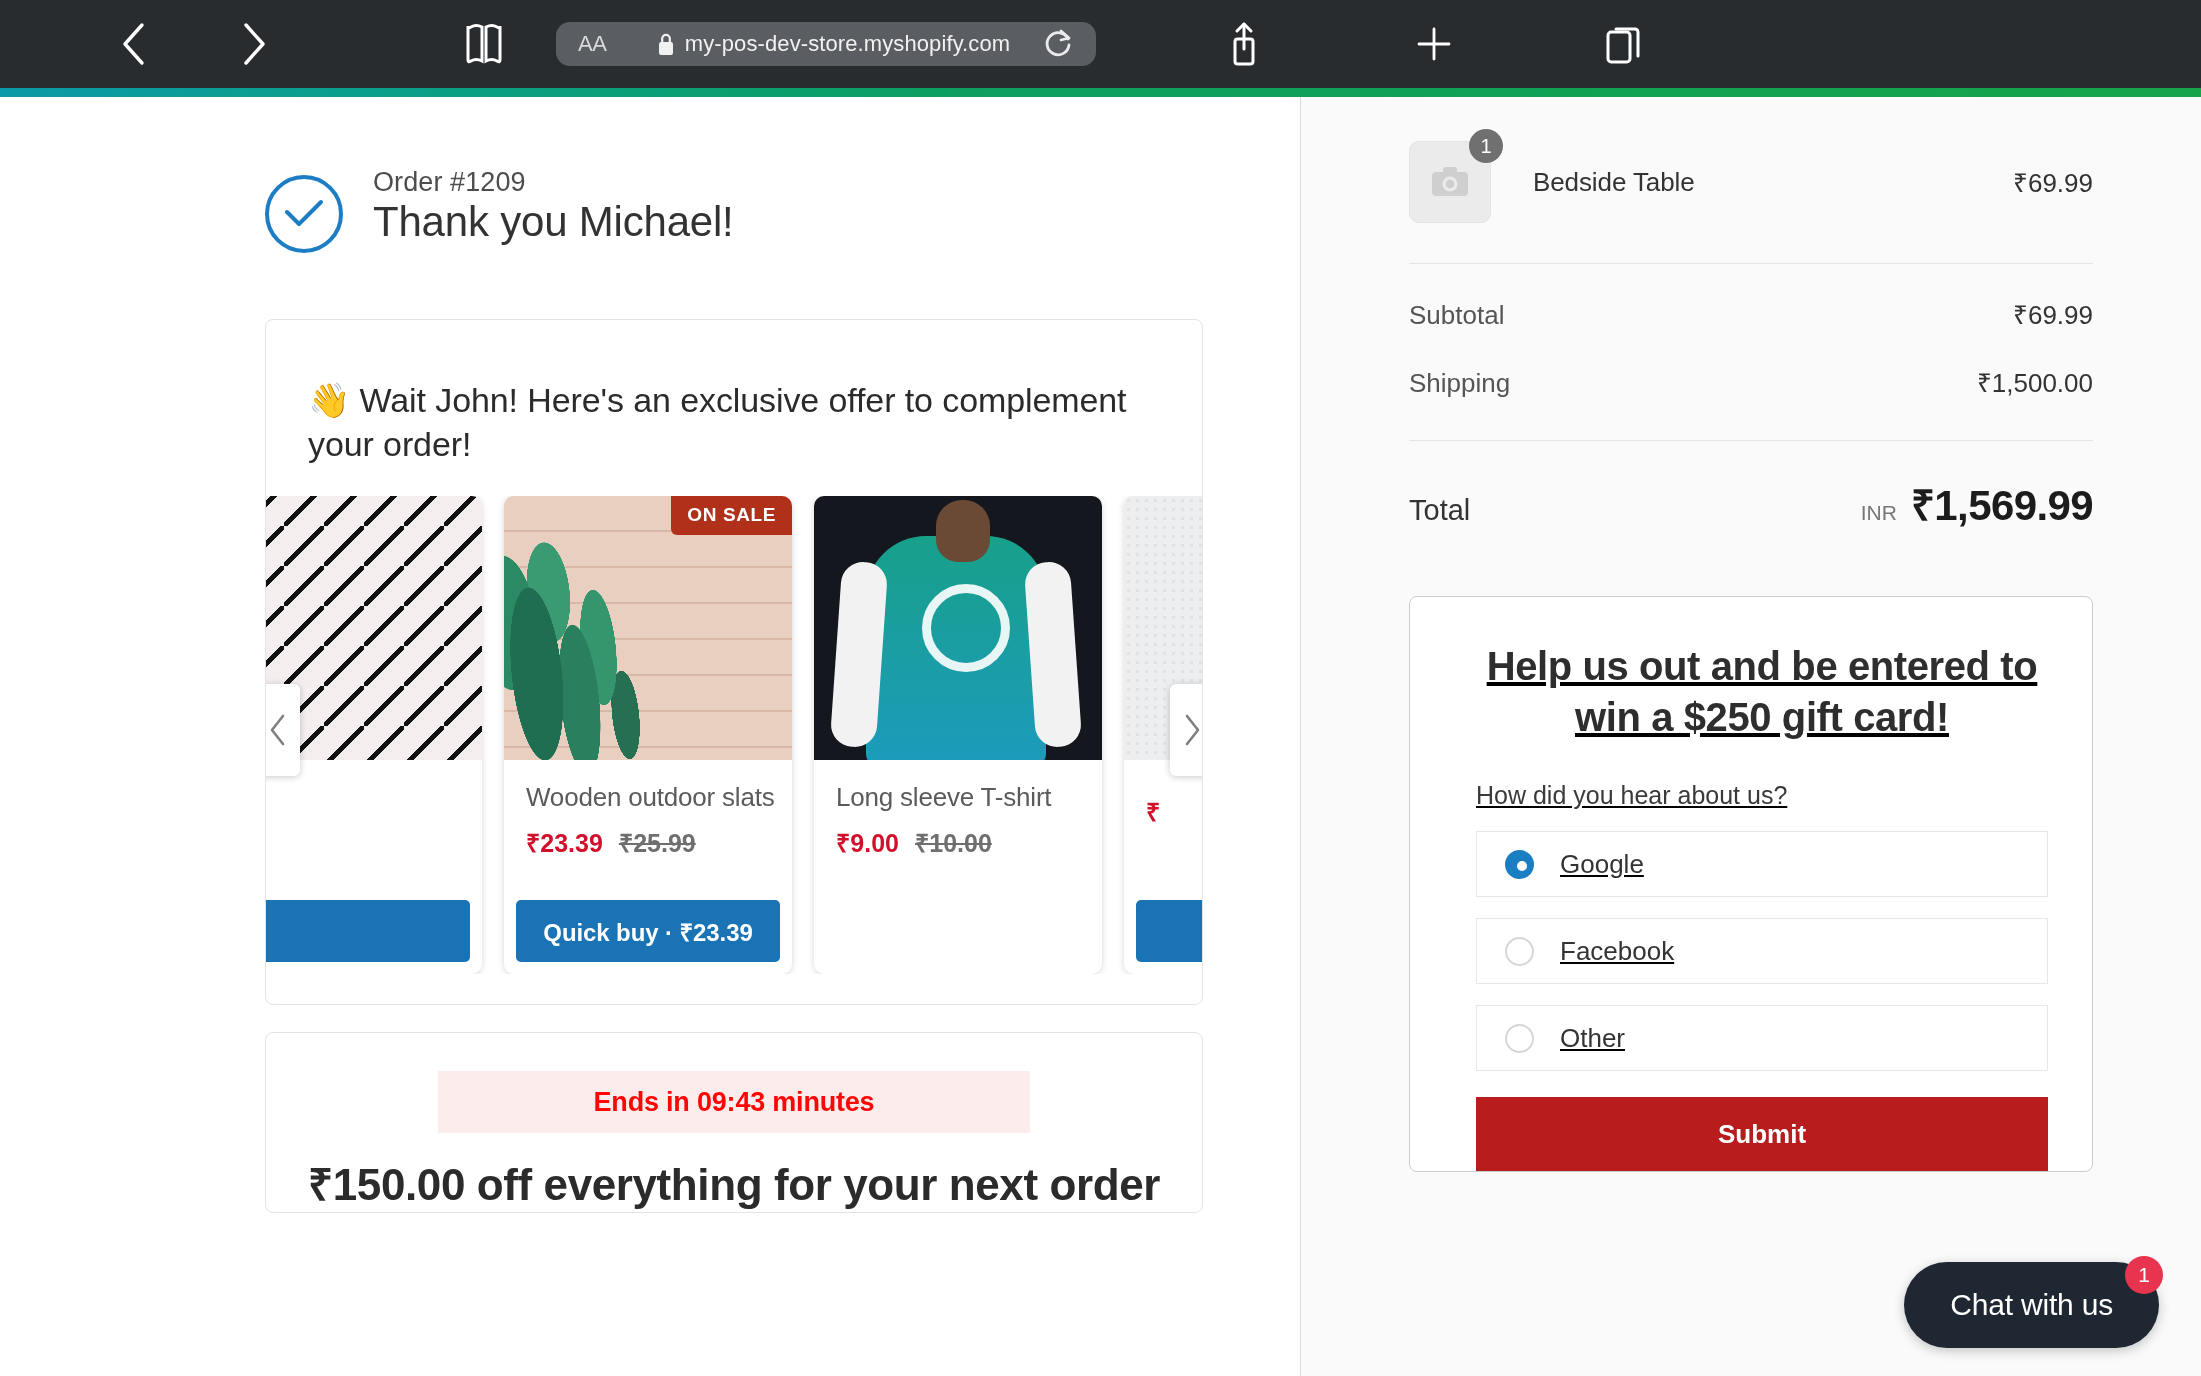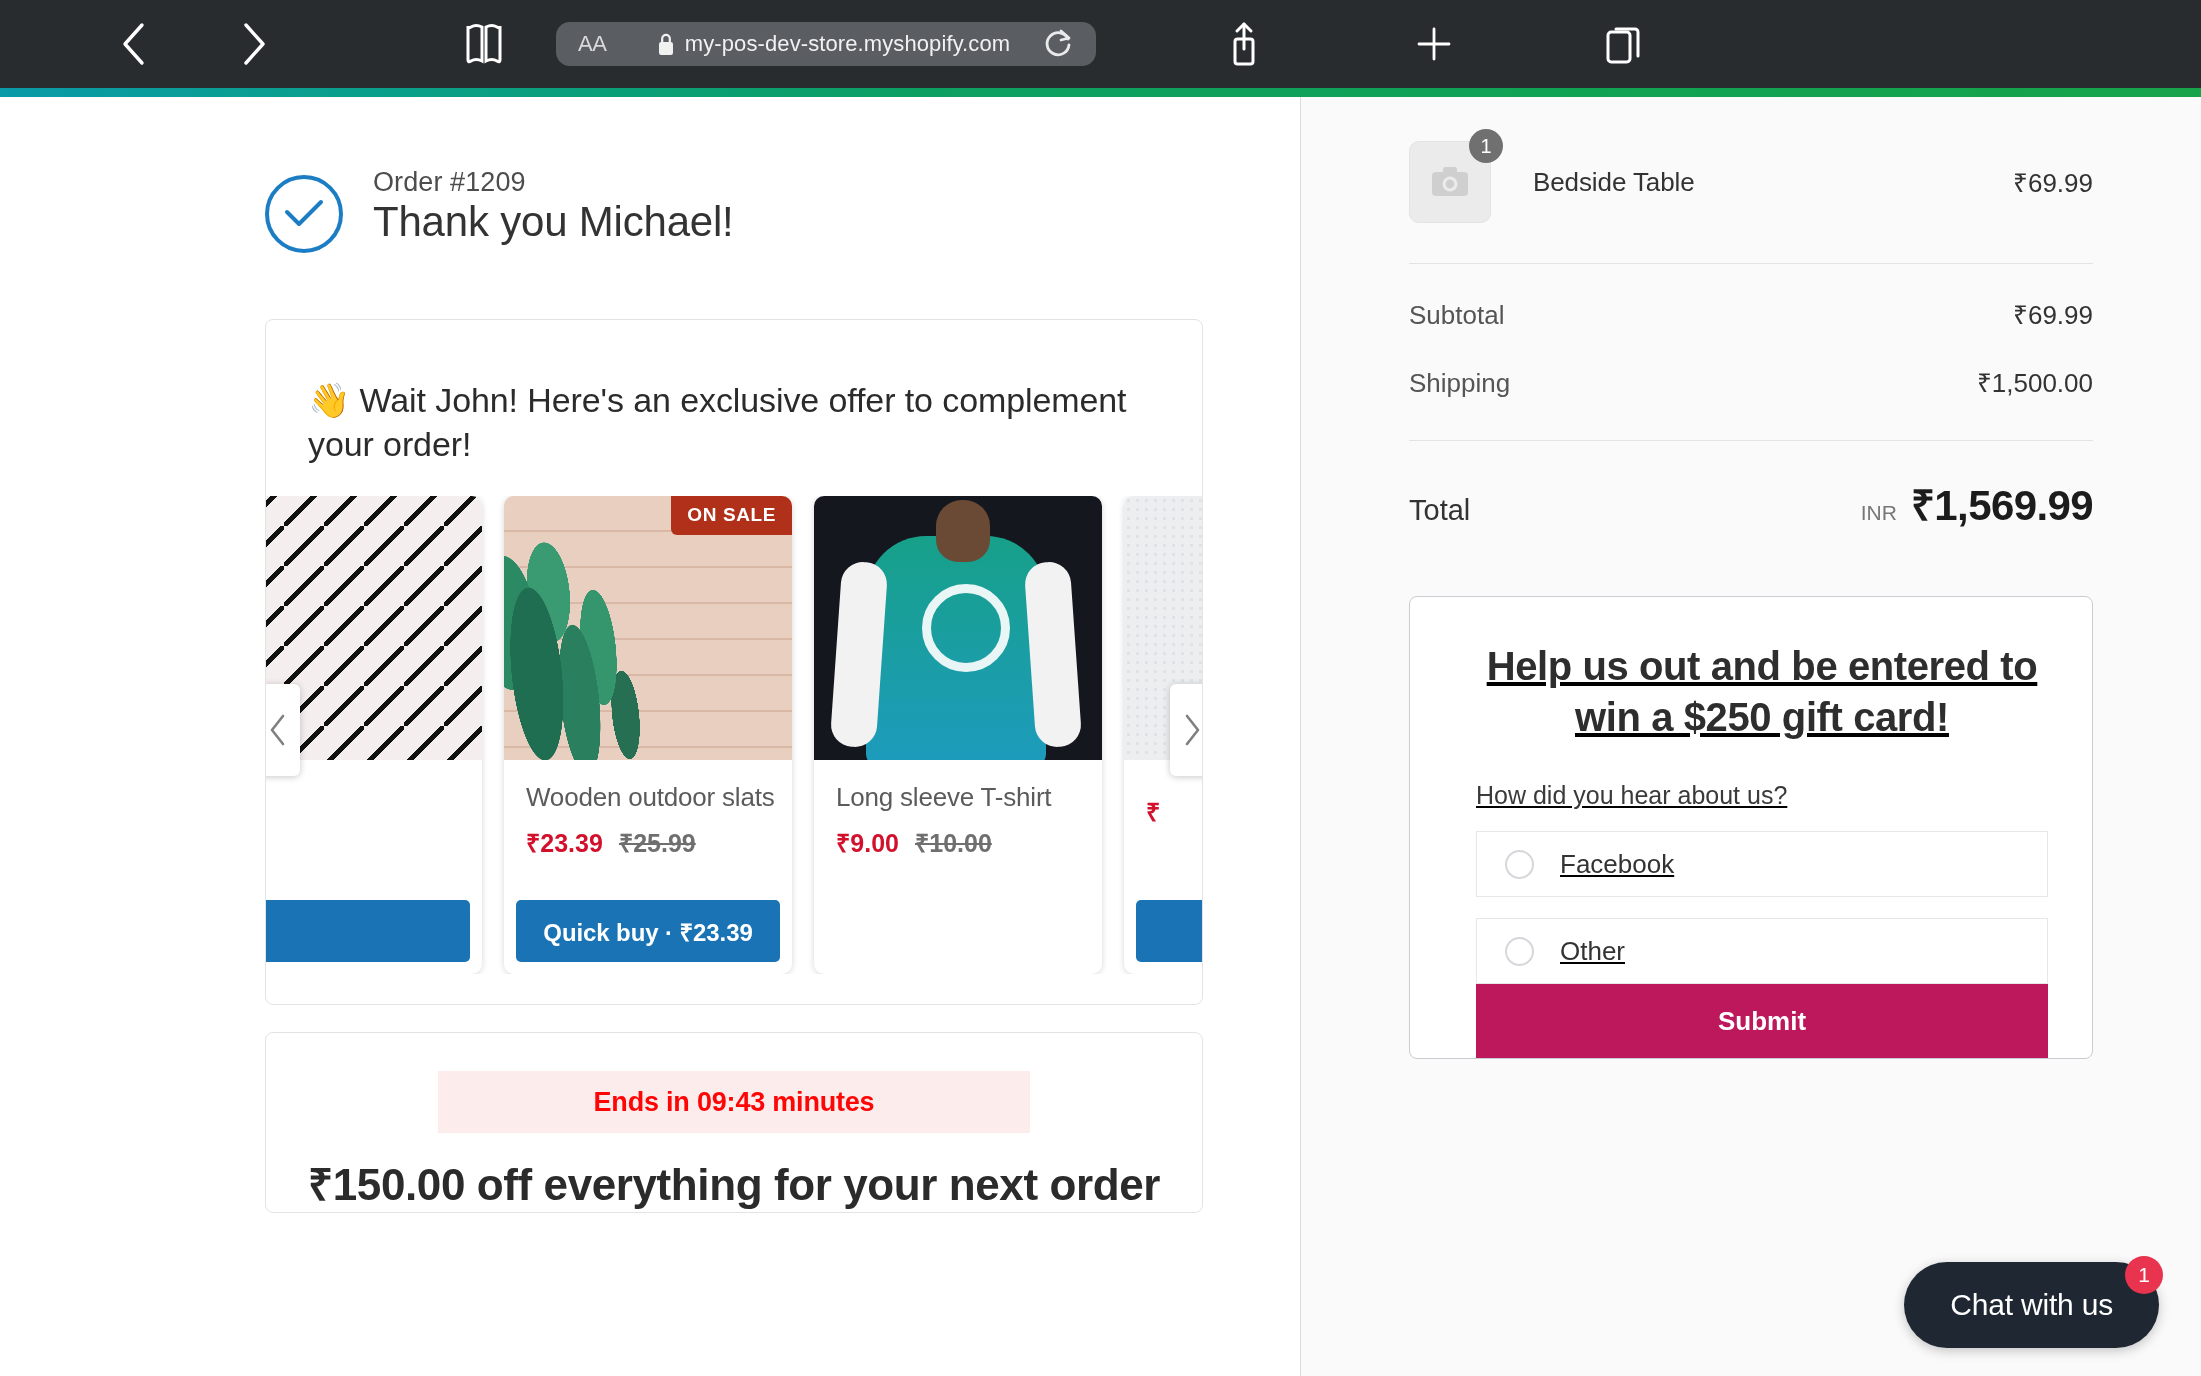--- a/index.html
+++ b/index.html
@@ -299,22 +299,22 @@
     border: 2px solid #d5d7da; background: #fff;
     flex: 0 0 auto; position: relative;
   }
   .radio-dot.on { background: #1a7ec2; border-color: #1a7ec2; }
   .radio-dot.on::after {
     content:''; position:absolute; left:9.5px; top:9.5px;
     width:10px; height:10px; border-radius:50%; background:#fff;
   }
   .radio-label { font-size: 26px; color: #333333; }
   #submit-btn {
-    width: 100%; height: 74px;
-    background: #be185d; color: #fff; border: none;
+    margin-top: 26px; width: 100%; height: 74px;
+    background: #b91c1c; color: #fff; border: none;
     font-size: 26px; font-weight: bold;
     font-family: "Liberation Sans", sans-serif;
     cursor: pointer;
   }
 
   
   #chat-widget {
     position: absolute; right: 42px; bottom: 28px;
     display: flex; align-items: flex-start;
   }
@@ -536,20 +536,24 @@
           <span id="gt-currency">INR</span>
           <span id="gt-value">₹1,569.99</span>
         </span>
       </div>
 
       <div id="survey-card">
         <div id="survey-head">Help us out and be entered to win a $250 gift card!</div>
         <div id="survey-q">How did you hear about us?</div>
 
         <div class="radio-row">
+          <span class="radio-dot on"></span>
+          <span class="radio-label">Google</span>
+        </div>
+        <div class="radio-row">
           <span class="radio-dot"></span>
           <span class="radio-label">Facebook</span>
         </div>
         <div class="radio-row">
           <span class="radio-dot"></span>
           <span class="radio-label">Other</span>
         </div>
 
         <button id="submit-btn">Submit</button>
       </div>

